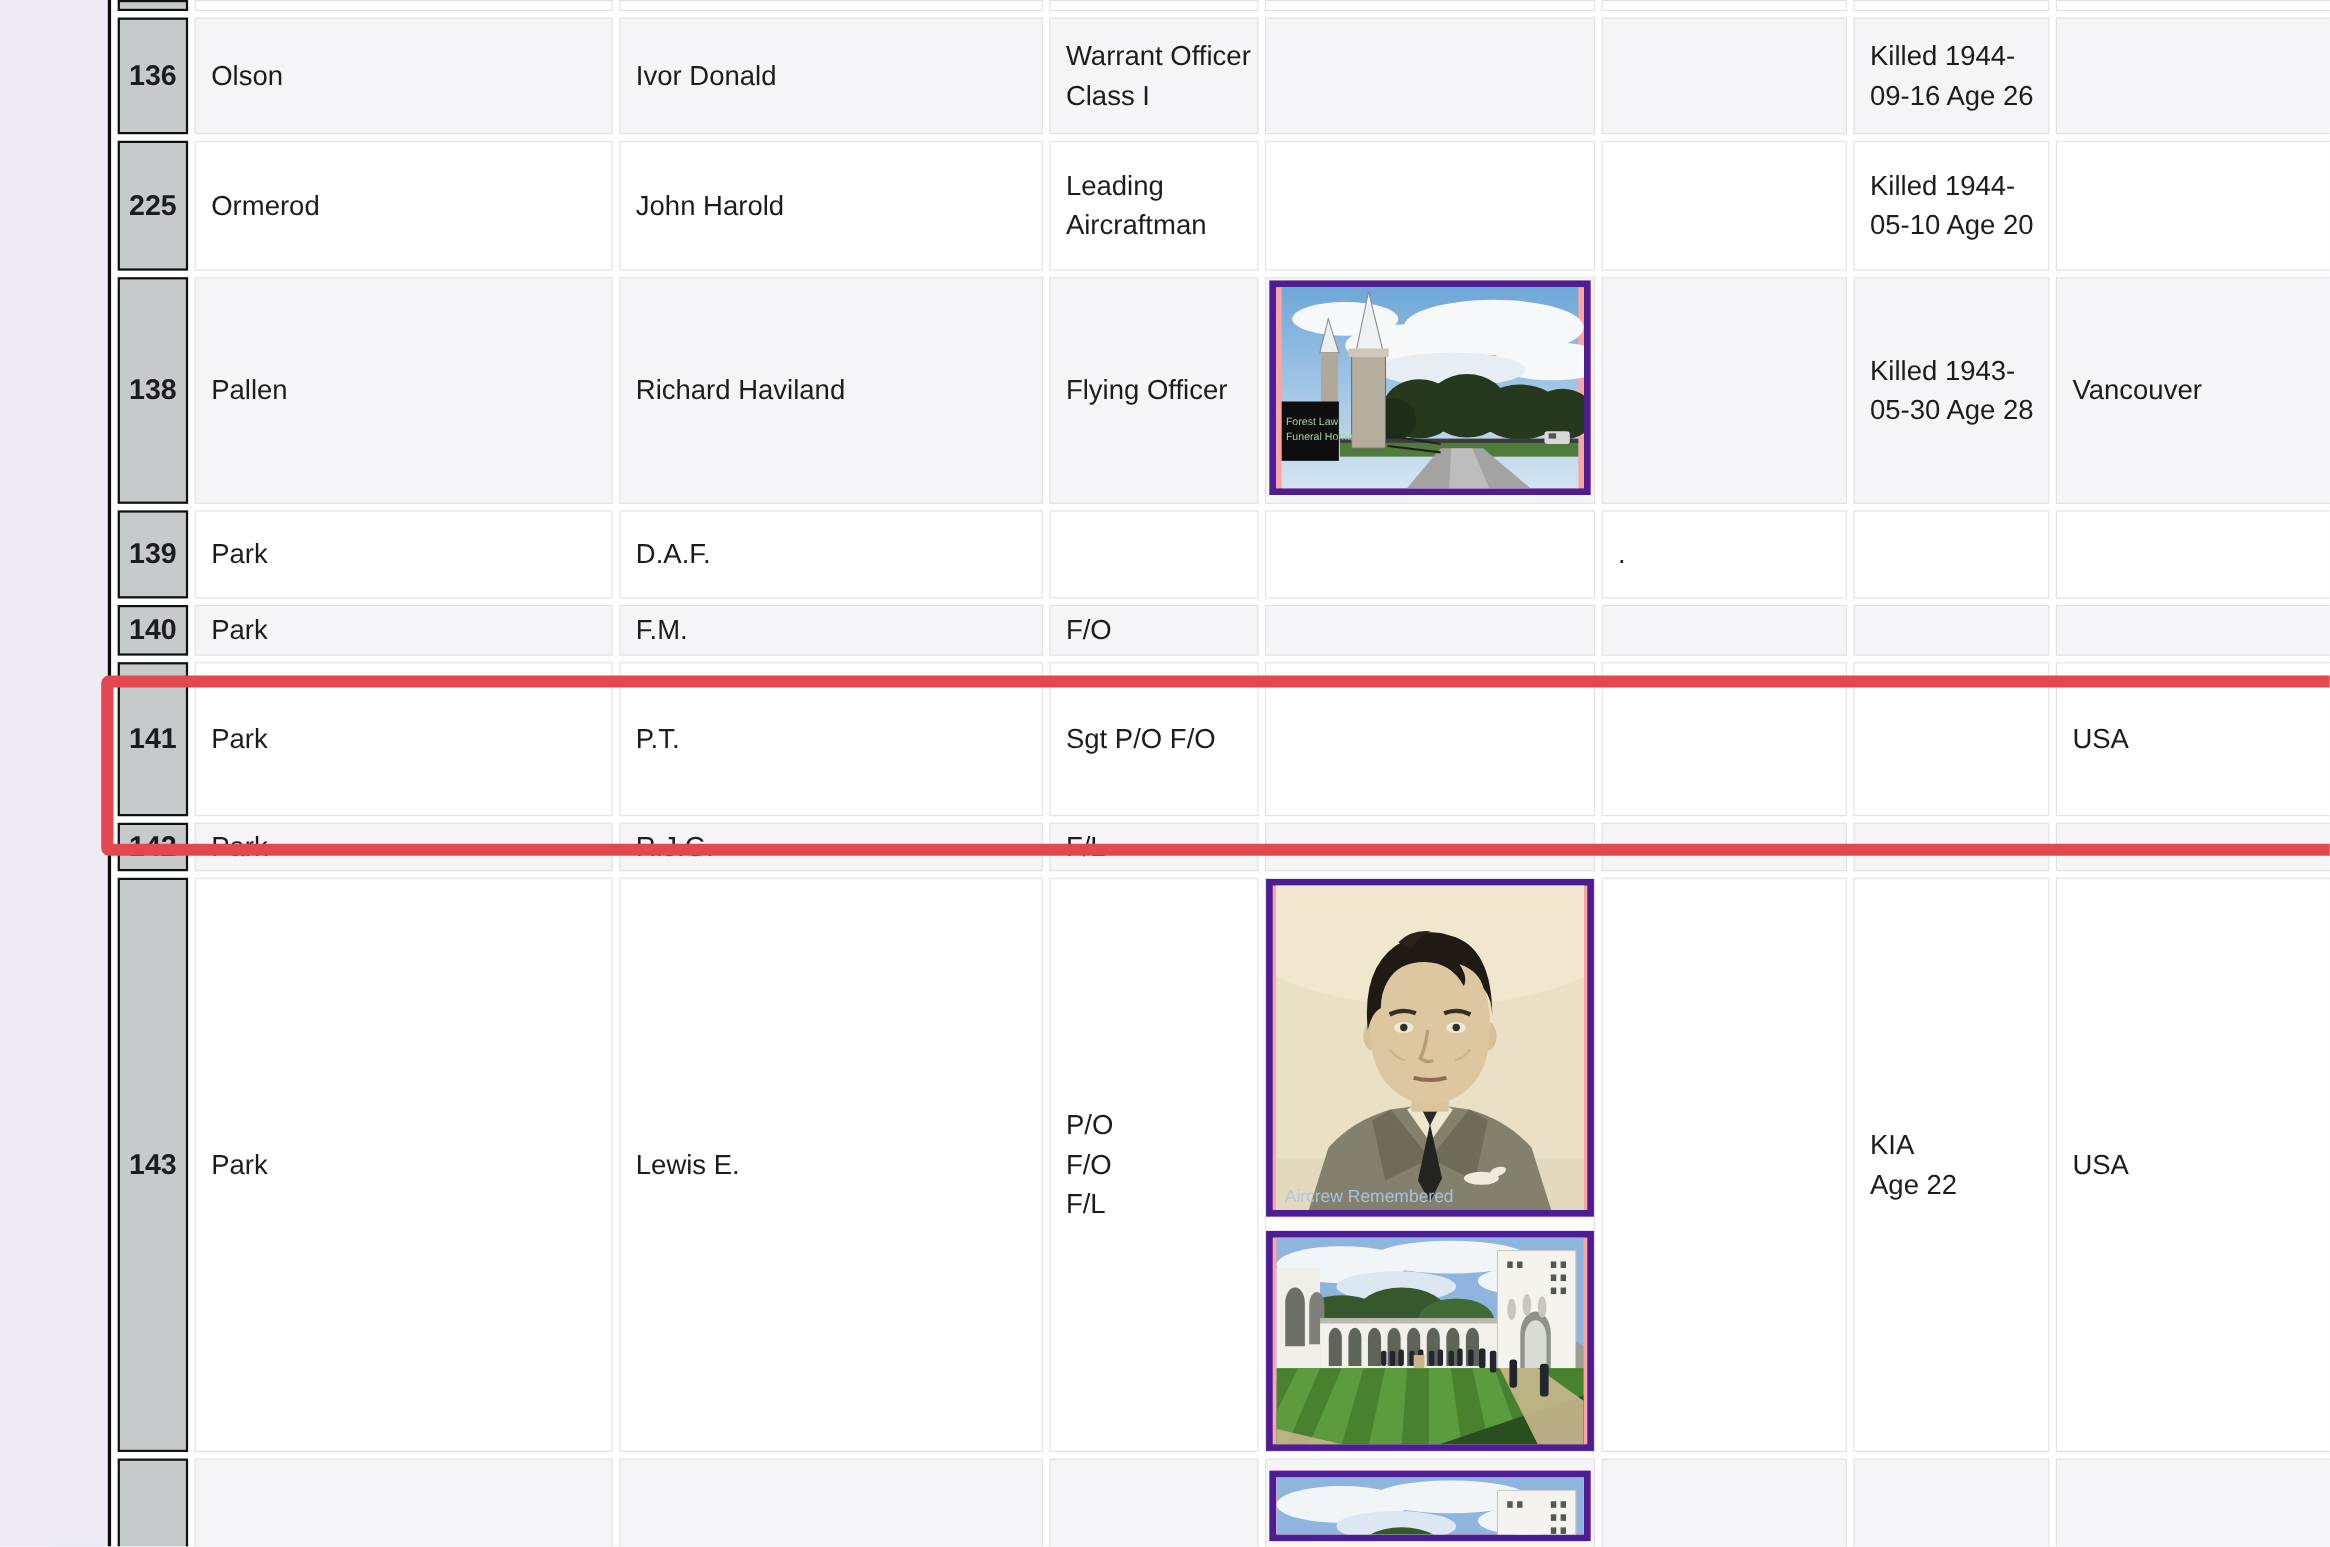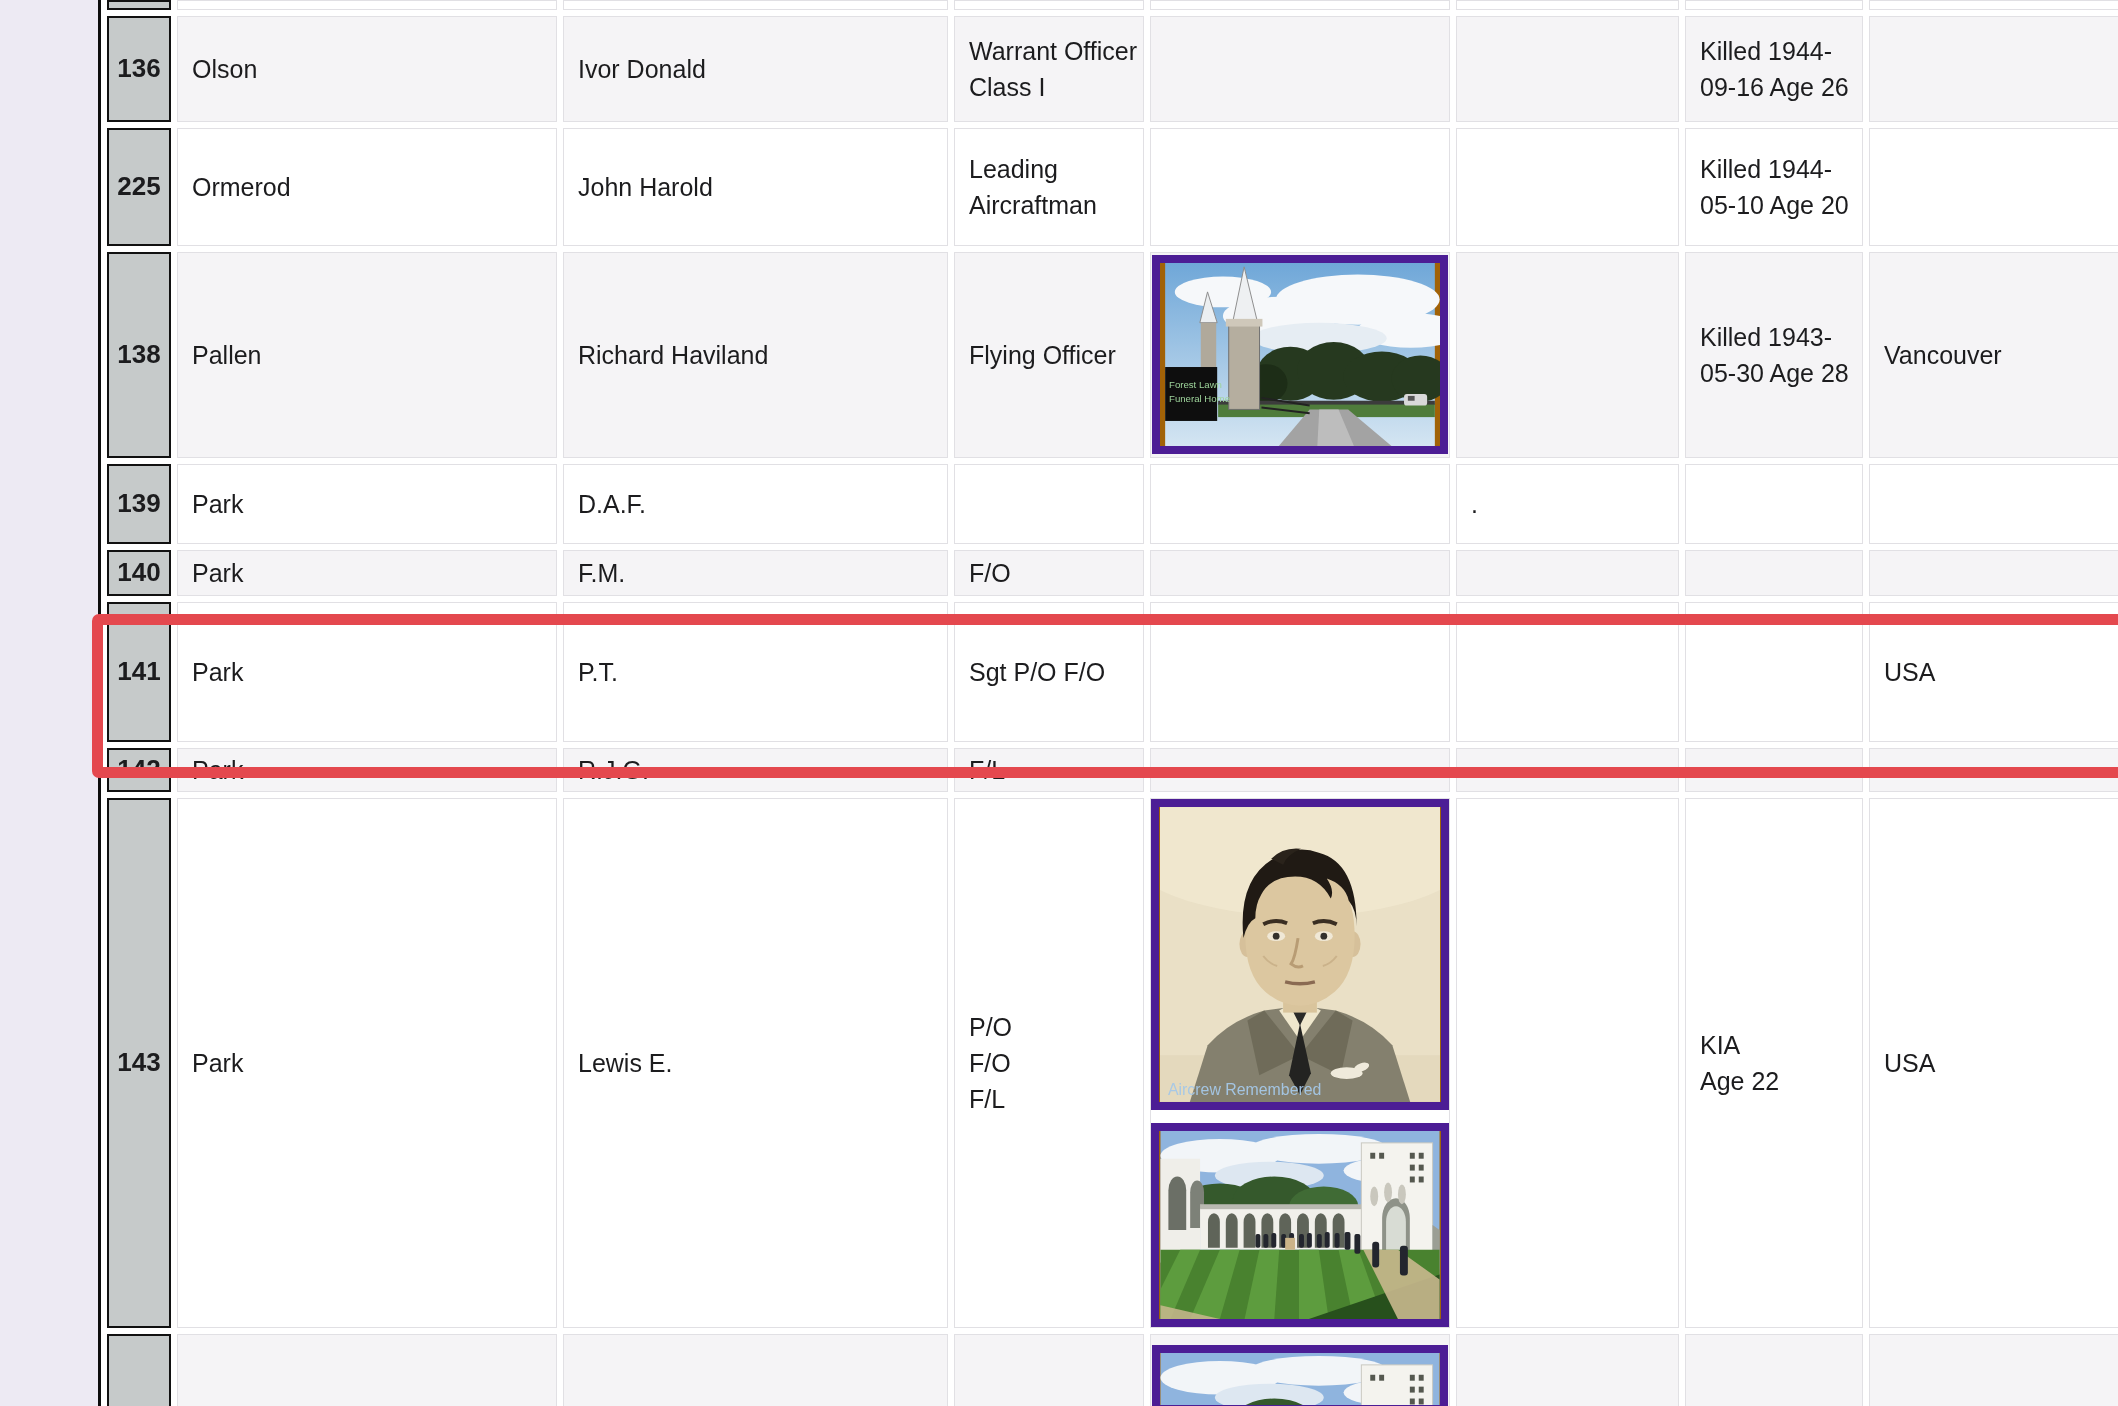--- a/index.html
+++ b/index.html
@@ -12,21 +12,21 @@
   }
   td{vertical-align:middle;font-size:25px;line-height:1.45;color:#1c1c1e;
      border:1px solid #e1e0e4;padding:0 0 0 14px;overflow:hidden;}
   td.num{background:#c6caca;border:2px solid #111;font-weight:bold;
      text-align:center;padding:0;font-size:26px;}
   tr.w td{background:#ffffff;}
   tr.g td{background:#f5f4f6;}
   tr.w td.num, tr.g td.num{background:#c6caca;}
   td.pre{white-space:pre-line;}
   td.photo-cell{text-align:center;padding:0;}
-  .photo{display:inline-block;line-height:0;border:8px solid #4c1d95;background:#a16207;}
+  .photo{display:inline-block;line-height:0;border:6px solid #4c1d95;background:#fca5a5;}
   .photo-clip{display:inline-block;overflow:hidden;line-height:0;}
   .stack{display:flex;flex-direction:column;gap:13px;text-decoration:underline;}
   .hl-box{position:absolute;left:48px;top:614px;width:2042px;height:164px;
      border:11px solid #e4484e;border-radius:7px;box-sizing:border-box;
      pointer-events:none;z-index:5;}
 </style>
 </head>
 <body>
 
 <div class="screen">

